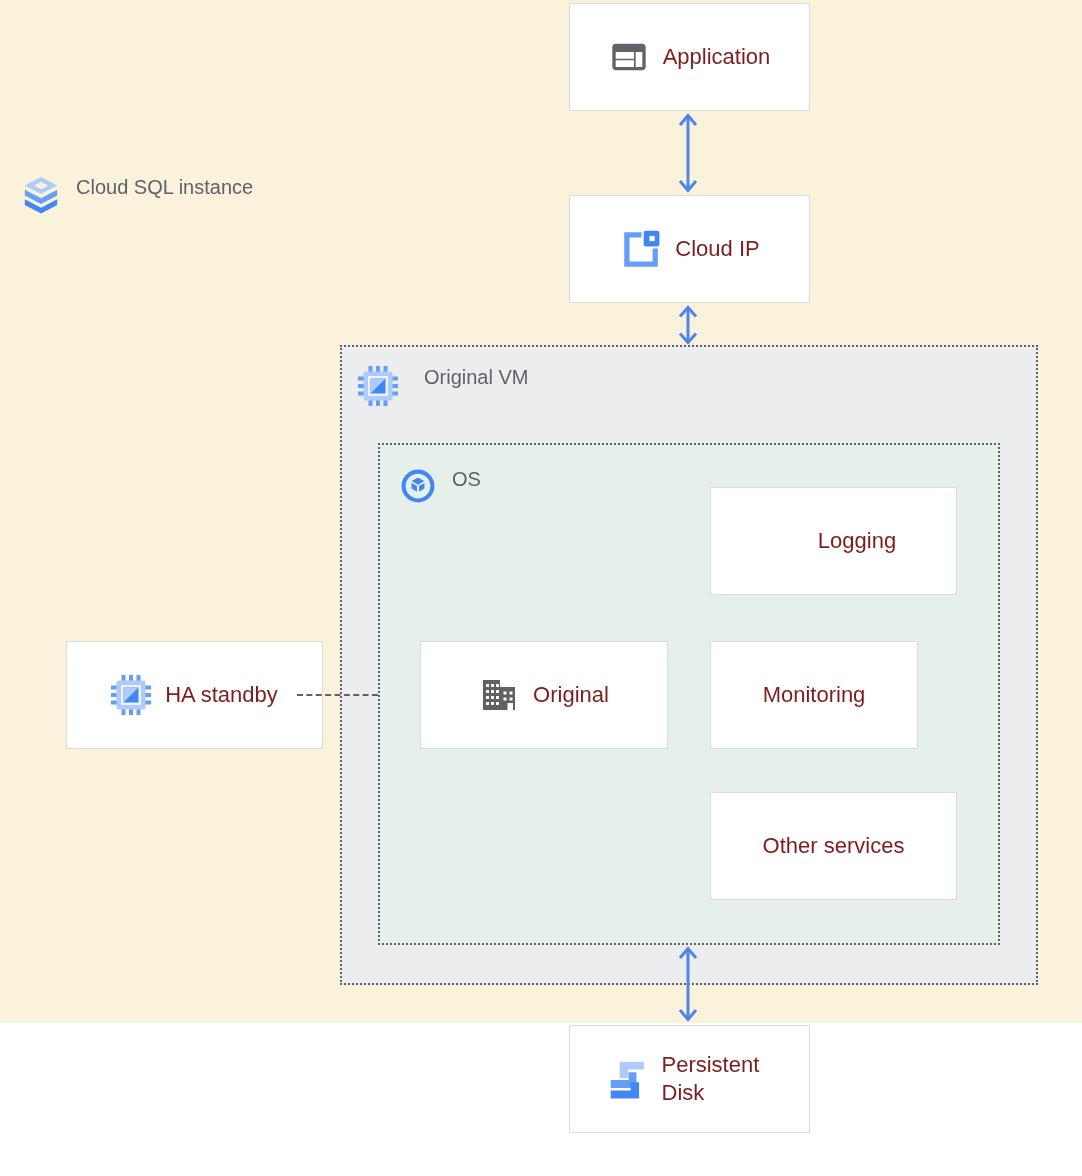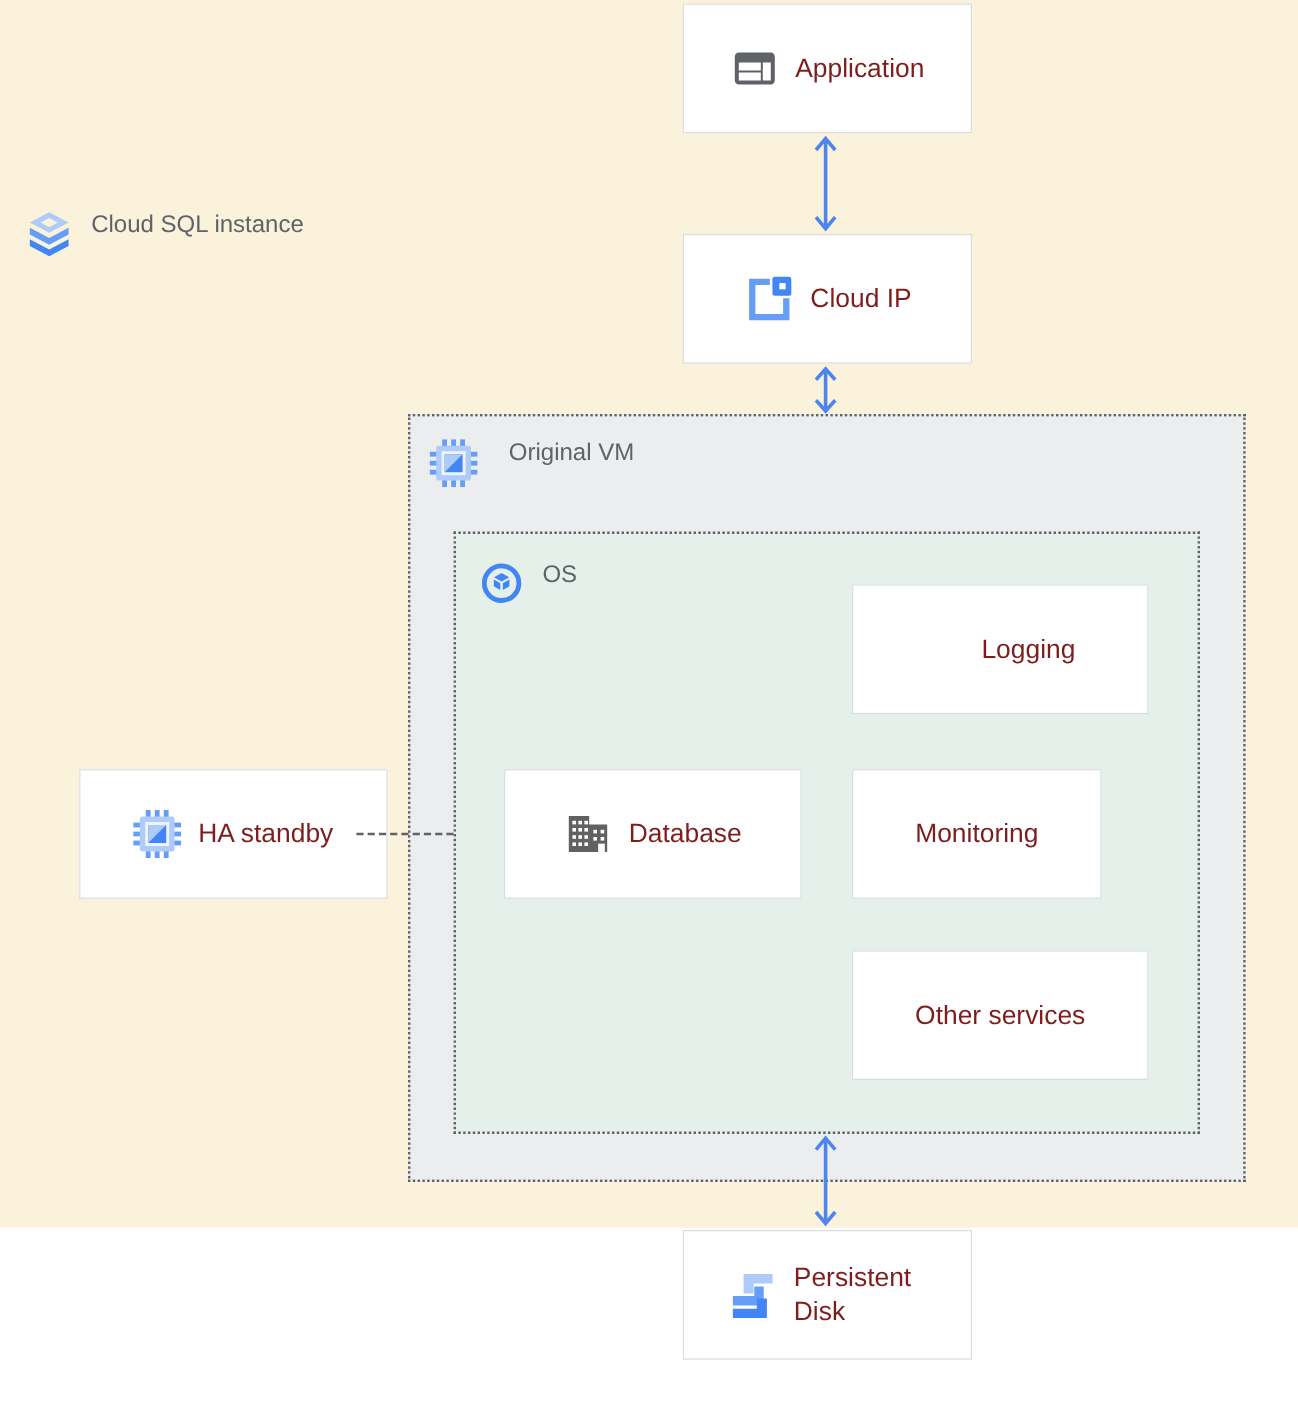--- a/index.html
+++ b/index.html
@@ -141,21 +141,21 @@
             <rect x="12" y="27" width="3" height="3"></rect>
             <rect x="17" y="27" width="3" height="3"></rect>
           <rect x="24.5" y="16.5" width="3" height="3"></rect>
             <rect x="30.5" y="16.5" width="3" height="3"></rect>
           <rect x="24.5" y="22.5" width="3" height="3"></rect>
             <rect x="30.5" y="22.5" width="3" height="3"></rect>
           <rect x="28.5" y="28" width="5.5" height="7"></rect>
         </g>
       </svg>
     </span>
-    <span class="txt">Database</span>
+    <span class="txt">Original</span>
   </div>
 
   <div class="node" style="left:710px;top:641px;width:208px;height:108px;">
     <span class="txt">Monitoring</span>
   </div>
 
   <div class="node" style="left:710px;top:792px;width:247px;height:108px;">
     <span class="txt">Other services</span>
   </div>
 

